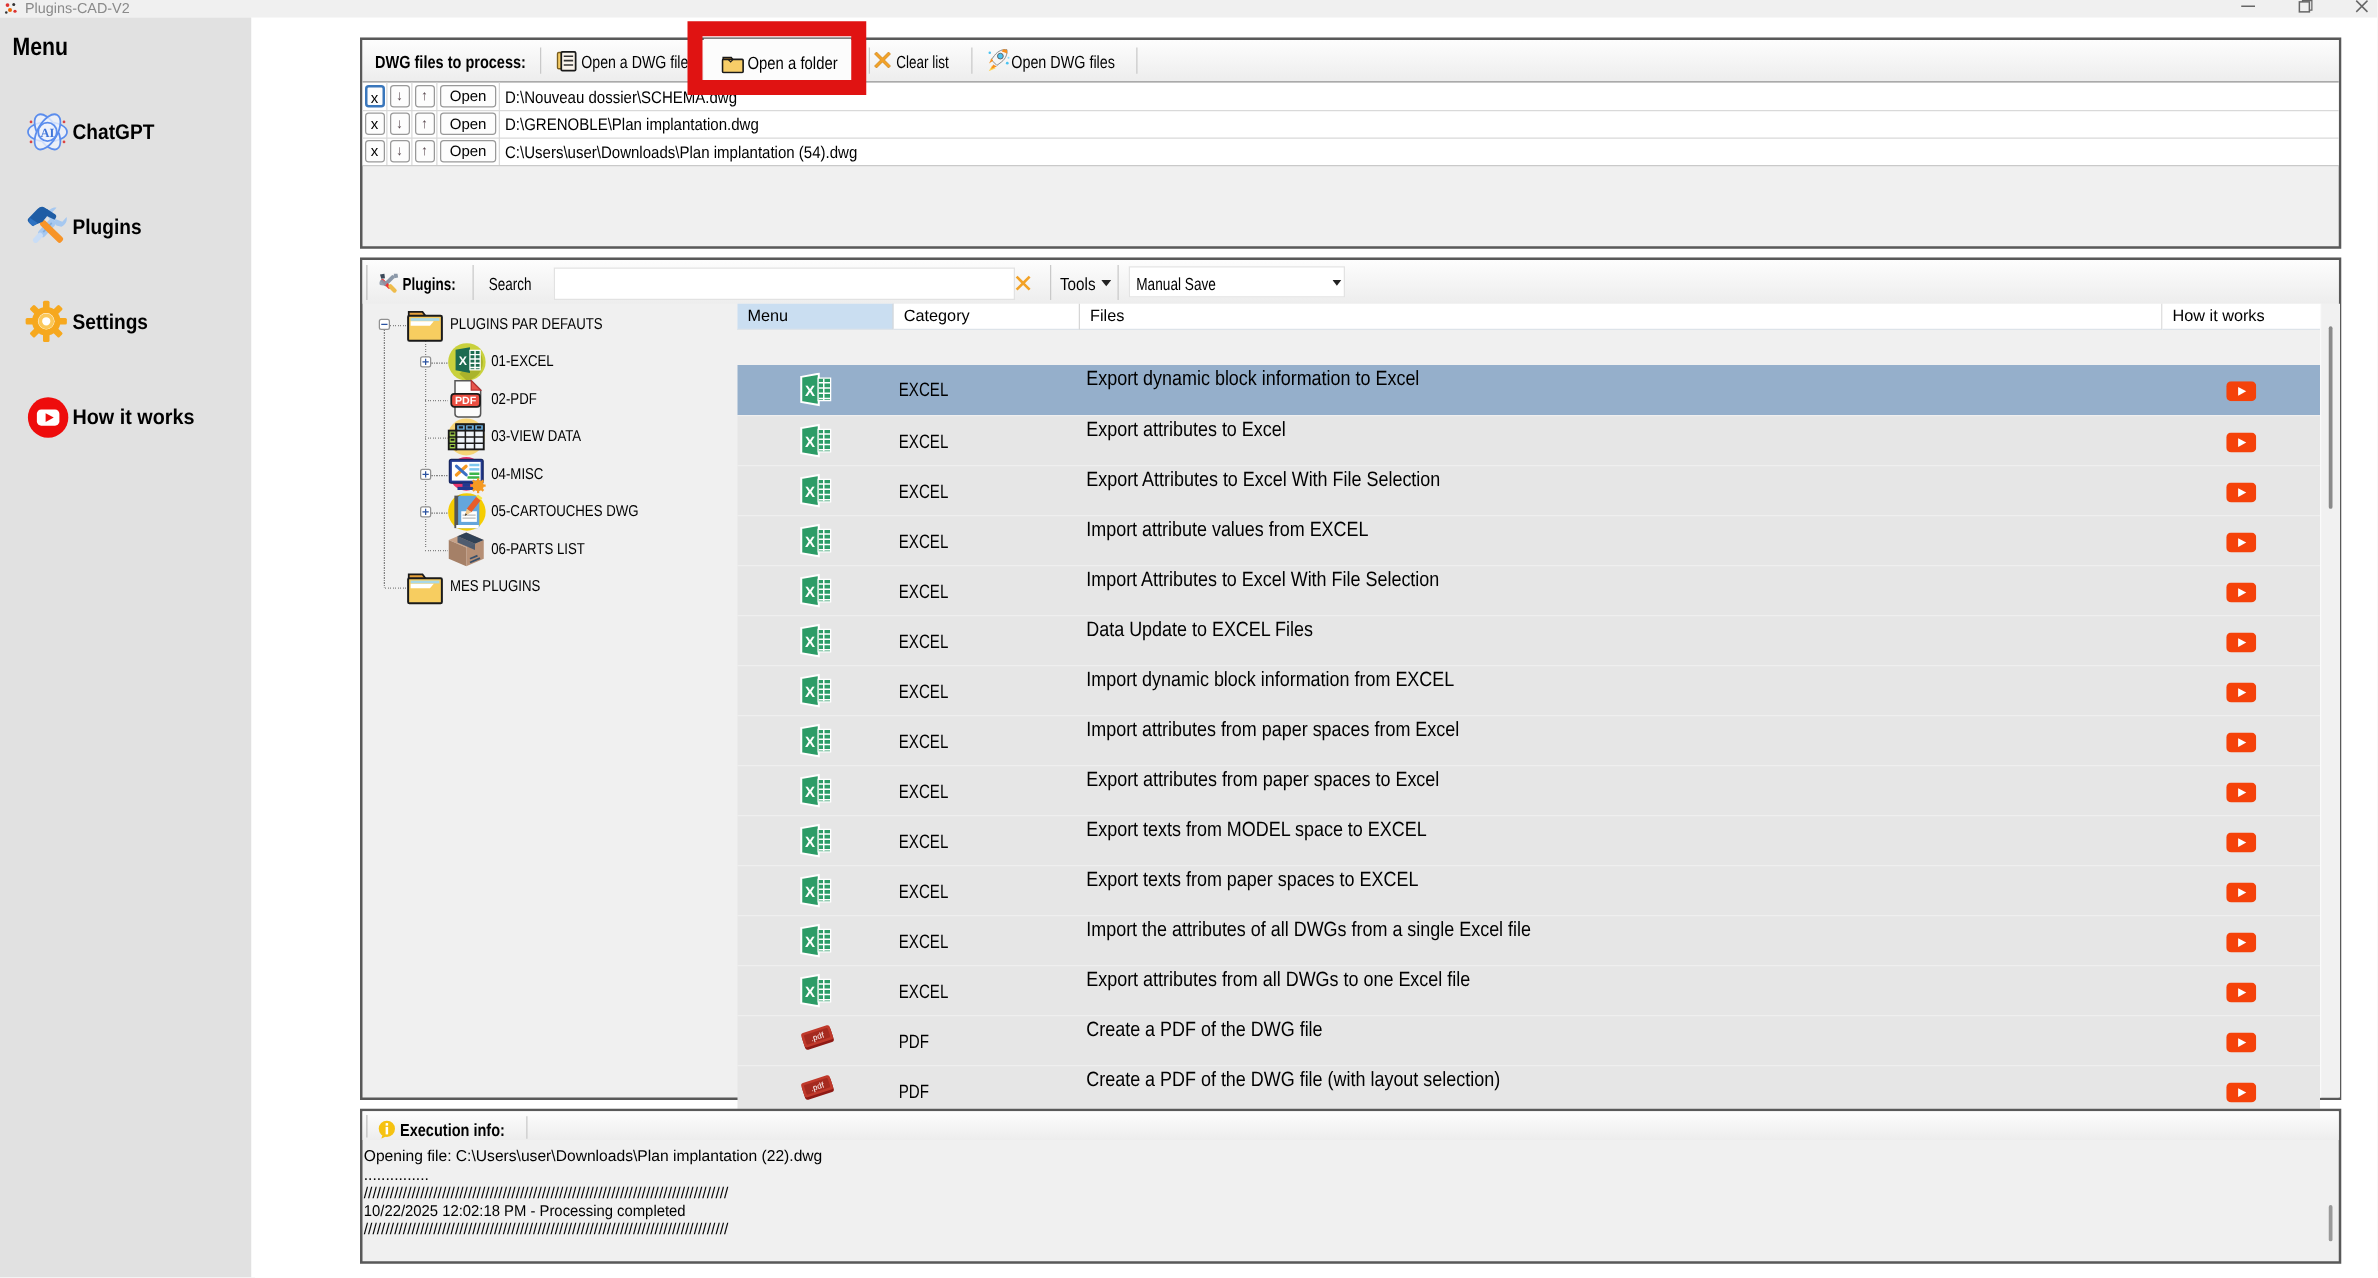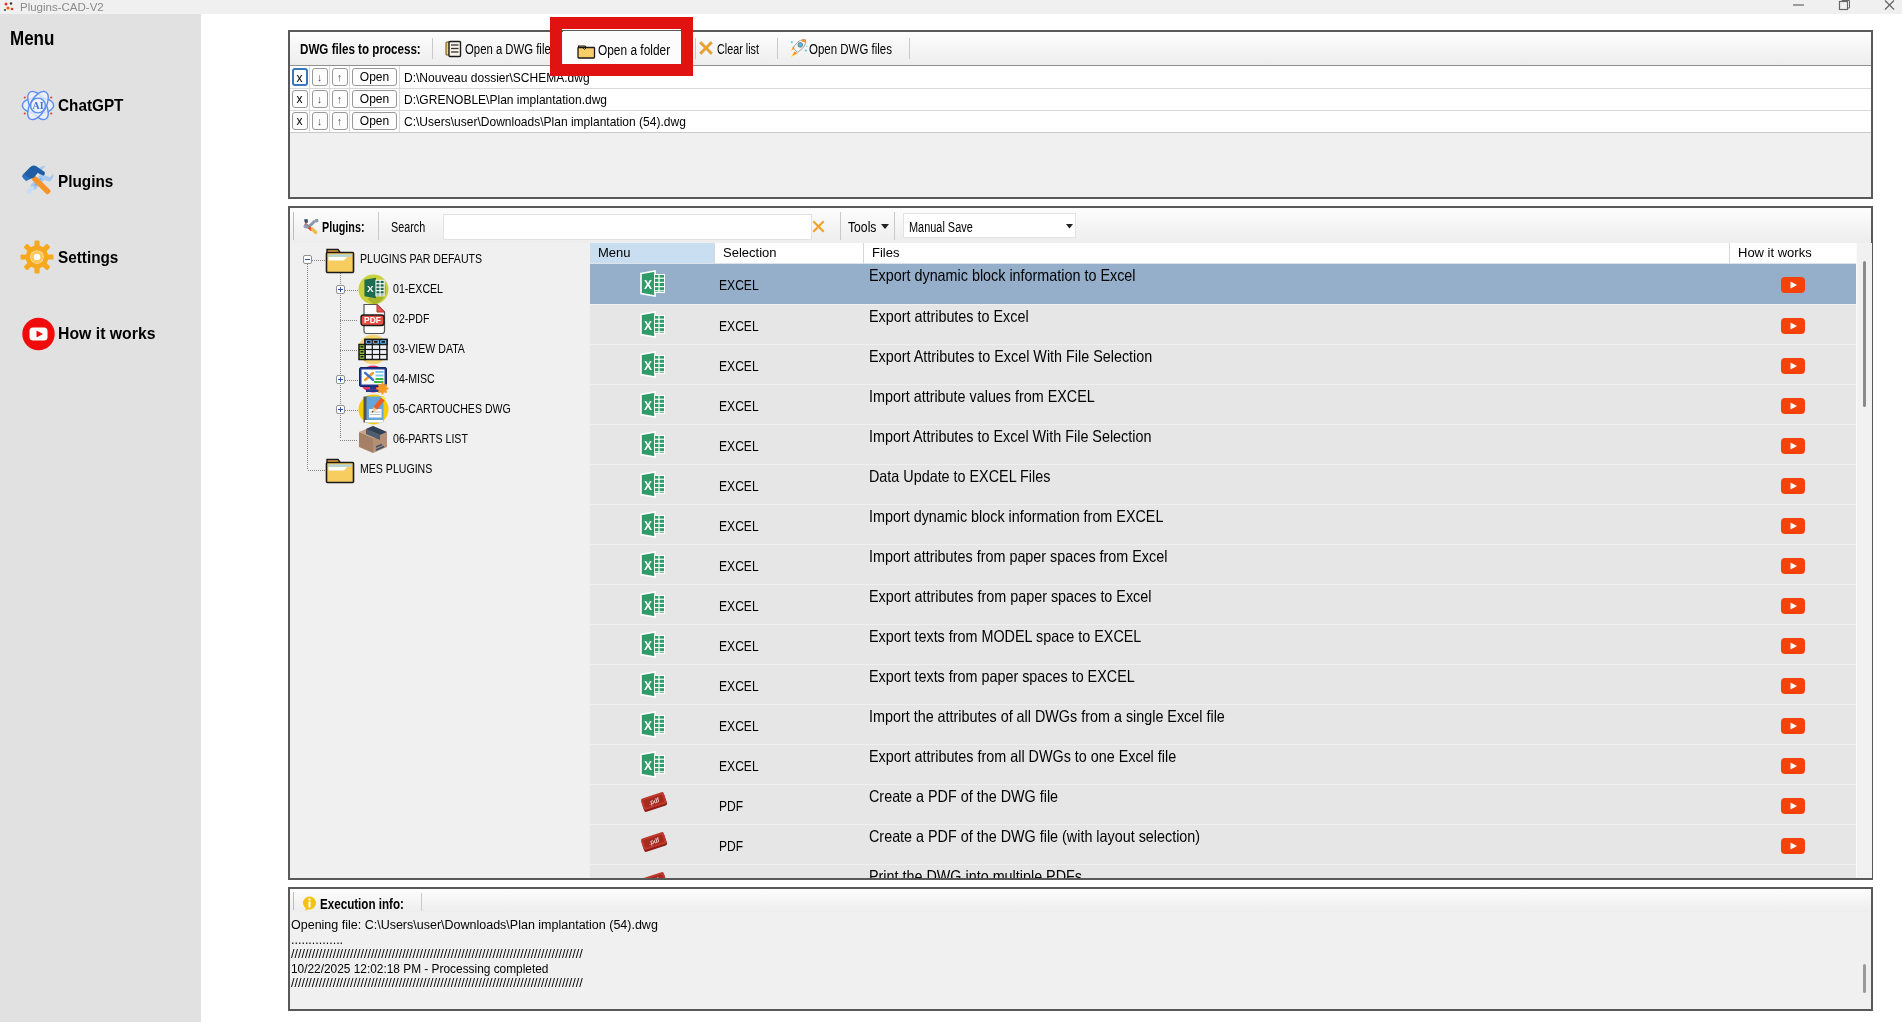--- a/index.html
+++ b/index.html
@@ -5,21 +5,21 @@
   html,body{margin:0;padding:0;}
   body{width:1902px;height:1022px;position:relative;overflow:hidden;background:#fff;
        font-family:"Liberation Sans",sans-serif;-webkit-font-smoothing:antialiased;}
   .abs{position:absolute;}
   .tx{position:absolute;white-space:nowrap;transform-origin:0 50%;color:#000;}
   .sep{position:absolute;width:1px;background:#c9c9c9;}
   .panel{position:absolute;border:2px solid #595959;background:#f0f0f0;box-sizing:border-box;}
   .tbar{position:absolute;background:linear-gradient(#fdfdfd,#ededed);}
   .gbtn{position:absolute;background:#fdfdfd;border:1px solid #999;border-radius:3px;
         box-sizing:border-box;font-size:12px;color:#000;text-align:center;}
-  .trow{position:absolute;left:590px;width:1266px;height:40px;background:#e6e6e6;overflow:hidden;}
+  .trow{position:absolute;left:590px;width:1266px;height:40px;background:#e6e6e6;overflow:hidden;margin-top:28px;}
   .trow .nm{position:absolute;left:279px;top:2px;font-size:16.5px;color:#000;white-space:nowrap;
             transform:scaleX(0.87);transform-origin:0 0;}
   .trow .cat{position:absolute;left:129px;top:12px;font-size:15.5px;color:#000;
              transform:scaleX(0.78);transform-origin:0 0;}
   .trow .ic{position:absolute;left:48px;top:6px;}
   .trow .yt{position:absolute;left:1191px;top:13px;}
   .hcell{position:absolute;top:243px;height:21px;background:#fff;border-right:1px solid #d6d6d6;
          border-bottom:1px solid #dde3e9;box-sizing:border-box;font-size:13px;color:#000;
          padding-left:8px;line-height:20px;}
   .dotv{position:absolute;width:1px;background-image:repeating-linear-gradient(to bottom,#838383 0 1px,transparent 1px 2px);}
@@ -248,21 +248,21 @@
       <div class="tlabel" style="left:393px;top:401.5px;">05-CARTOUCHES DWG</div>
       <div class="doth" style="left:340px;top:439.5px;width:18px;"></div>
       <div class="tlabel" style="left:393px;top:431.5px;">06-PARTS LIST</div>
       <div class="doth" style="left:308px;top:469.5px;width:17px;"></div>
       <div class="tlabel" style="left:360px;top:252px;">PLUGINS PAR DEFAUTS</div>
       <div class="tlabel" style="left:360px;top:462px;">MES PLUGINS</div>
     </div>
   </div>
 
 <div class="hcell" style="left:590px;width:125px;background:#cadef1;">Menu</div>
-<div class="hcell" style="left:715px;width:149px;">Selection</div>
+<div class="hcell" style="left:715px;width:149px;">Category</div>
 <div class="hcell" style="left:864px;width:866px;">Files</div>
 <div class="hcell" style="left:1730px;width:126px;border-right:none;">How it works</div>
 <div id="rows">
     <div class="trow" style="top:264px;height:40px;background:#95afcb;">
       <span class="ic"><svg width="29" height="28" viewBox="0 0 29 28">
           <use href="#xl"></use>
         </svg></span>
       <span class="cat">EXCEL</span>
       <span class="nm">Export dynamic block information to Excel</span>
       <span class="yt"><svg width="24" height="16" viewBox="0 0 24 16">
@@ -425,21 +425,21 @@
 <div class="tbar" style="left:290px;top:889px;width:1581px;height:23px;"></div>
 <div class="abs" style="left:292.5px;top:892px;width:1px;height:18px;background:#bdbdbd;"></div>
 <svg class="abs" style="left:302px;top:896px" width="15" height="15" viewBox="0 0 15 15">
   <circle cx="7.5" cy="7" r="6.5" fill="#f5c211"></circle>
   <path d="M4 12 L3 15 L7 13" fill="#f5c211"></path>
   <rect x="6.5" y="2.5" width="2" height="2" fill="#fff"></rect>
   <rect x="6.5" y="5.5" width="2" height="6" fill="#fff"></rect>
 </svg>
 <div class="tx" style="left:320px;top:896px;font-size:14px;font-weight:bold;transform:scaleX(0.83);">Execution info:</div>
 <div class="sep" style="left:420.5px;top:893px;height:18px;"></div>
-<div class="logln" style="top:918px;">Opening file: C:\Users\user\Downloads\Plan implantation (54).dwg</div>
+<div class="logln" style="top:918px;">Opening file: C:\Users\user\Downloads\Plan implantation (22).dwg</div>
 <div class="logln" style="top:932.5px;">...............</div>
 <div class="logln" style="top:947px;">////////////////////////////////////////////////////////////////////////////////////</div>
 <div class="logln" style="top:961.5px;transform:scaleX(0.95);transform-origin:0 0;">10/22/2025 12:02:18 PM - Processing completed</div>
 <div class="logln" style="top:976px;">////////////////////////////////////////////////////////////////////////////////////</div>
 <div class="abs" style="left:1863px;top:964px;width:3px;height:29px;background:#999;border-radius:2px;"></div>
 
 <svg width="0" height="0" style="position:absolute">
 <defs>
 <g id="xl">
   <path d="M3 3.5 L17 1 L17 26 L3 23.5 Z" fill="#2d9c67" stroke="#fff" stroke-width="1.6"></path>

